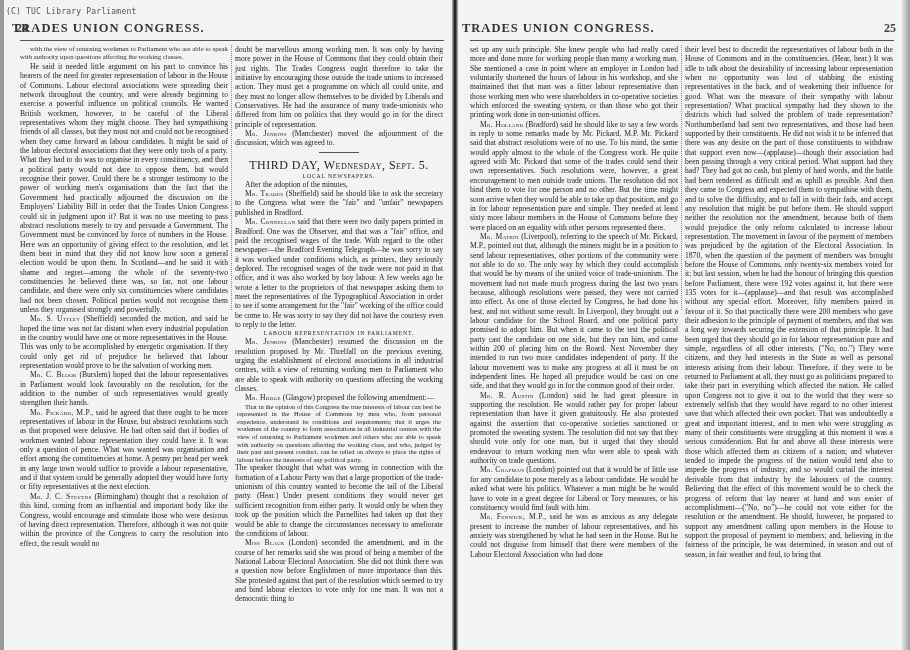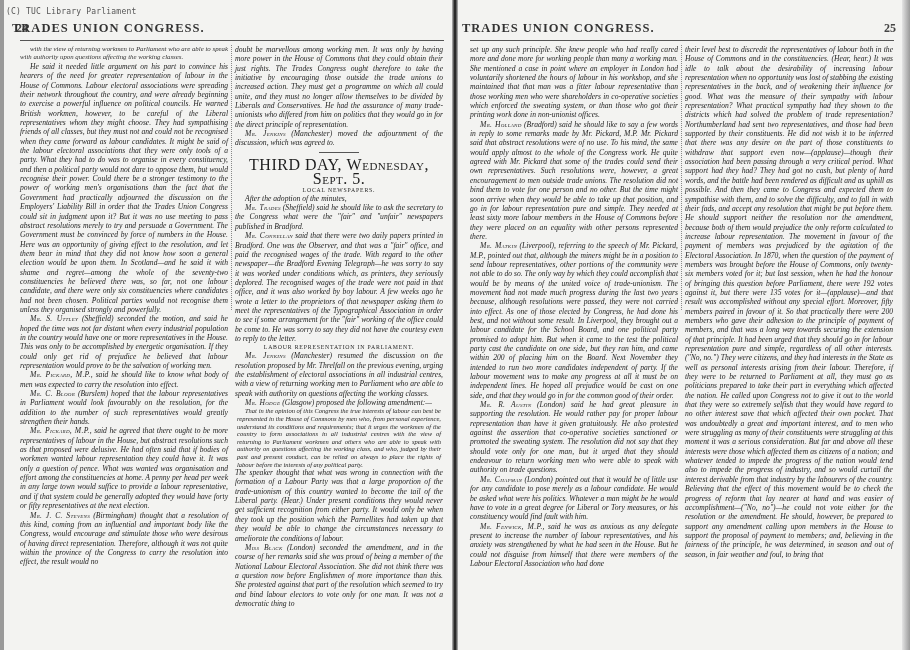--- a/index.html
+++ b/index.html
@@ -16,26 +16,26 @@
   .runhead .title{position:absolute;left:0;right:0;font-size:12.5px;letter-spacing:1px;font-weight:bold;color:#333;}
   .runhead .pnum{position:absolute;font-size:12px;font-weight:bold;color:#444;top:0;}
   .page.left .pnum{left:4px;}
   .page.right .pnum{right:2px;}
   .rule{position:absolute;top:40px;left:8px;right:4px;height:1px;border-top:1.5px solid #555;}
   .cols{position:absolute;top:45px;left:8px;right:4px;bottom:0;}
   .col{position:absolute;top:0;width:208px;font-size:7.6px;line-height:9.35px;text-align:justify;}
   .col.c1{left:0;}
   .col.c2{left:215px;}
   .colrule{position:absolute;left:211px;top:0;width:1px;height:265px;border-left:1px dotted #888;}
-  .col p{margin:0;text-indent:10px;font-style:italic;}
+  .col p{margin:0;text-indent:10px;}
   .col p.cont{text-indent:0;}
   .col p.small{font-size:6.8px;line-height:8px;margin:0 0 1px 0;color:#333;}
   .col p.quote{font-size:6.5px;line-height:7.6px;padding:0 2px;text-indent:8px;}
   .sc{font-variant:small-caps;letter-spacing:0.3px;}
-  .heading{text-align:center;font-size:16px;line-height:14px;margin:4px 0 0;letter-spacing:0.5px;}
+  .heading{text-align:center;font-size:12px;line-height:14px;margin:4px 0 0;letter-spacing:0.5px;}
   .heading .smallcaps{font-variant:small-caps;}
   .subhead{text-align:center;font-size:5.8px;letter-spacing:0.8px;line-height:8px;}
   .shortrule{width:40px;height:1px;border-top:1px solid #555;margin:4px auto 0;}
 </style>
 </head>
 <body>
 
 <div class="spread">
   <div class="leftedge"></div>
   <div class="gutter"></div>
@@ -46,21 +46,20 @@
     <div class="runhead">
       <span class="pnum">24</span>
       <span class="title">TRADES UNION CONGRESS.</span>
     </div>
     <div class="rule"></div>
     <div class="cols">
       <div class="col c1" id="L1">
           <p class="small">with the view of returning workmen to Parliament who are able to speak with authority upon questions affecting the working classes.</p>
           <p class="">He said it needed little argument on his part to convince his hearers of the need for greater representation of labour in the House of Commons. Labour electoral associations were spreading their network throughout the country, and were already beginning to exercise a powerful influence on political councils. He warned British workmen, however, to be careful of the Liberal representatives whom they might choose. They had sympathising friends of all classes, but they must not and could not be recognised when they came forward as labour candidates. It might be said of the labour electoral associations that they were only tools of a party. What they had to do was to organise in every constituency, and then a political party would not dare to oppose them, but would recognise their power. Could there be a stronger testimony to the power of working men's organisations than the fact that the Government had practically adjourned the discussion on the Employers' Liability Bill in order that the Trades Union Congress could sit in judgment upon it? But it was no use meeting to pass abstract resolutions merely to try and persuade a Government. The Government must be convinced by force of numbers in the House. Here was an opportunity of giving effect to the resolution, and let them bear in mind that they did not know how soon a general election would be upon them. In Scotland—and he said it with shame and regret—among the whole of the seventy-two constituencies he believed there was, so far, not one labour candidate, and there were only six constituencies where candidates had not been chosen. Political parties would not recognise them unless they organised strongly and powerfully.</p>
           <p class=""><span class="sc">Mr. S. Uttley</span> (Sheffield) seconded the motion, and said he hoped the time was not far distant when every industrial population in the country would have one or more representatives in the House. This was only to be accomplished by energetic organisation. If they could only get rid of prejudice he believed that labour representation would prove to be the salvation of working men.</p>
-          <p class=""><span class="sc">Mr. Pickard, M.P.</span>, said he should like to know what body of men was expected to carry the resolution into effect.</p>
           <p class=""><span class="sc">Mr. C. Bloor</span> (Burslem) hoped that the labour representatives in Parliament would look favourably on the resolution, for the addition to the number of such representatives would greatly strengthen their hands.</p>
           <p class=""><span class="sc">Mr. Pickard, M.P.</span>, said he agreed that there ought to be more representatives of labour in the House, but abstract resolutions such as that proposed were delusive. He had often said that if bodies of workmen wanted labour representation they could have it. It was only a question of pence. What was wanted was organisation and effort among the constituencies at home. A penny per head per week in any large town would suffice to provide a labour representative, and if that system could be generally adopted they would have forty or fifty representatives at the next election.</p>
           <p class=""><span class="sc">Mr. J. C. Stevens</span> (Birmingham) thought that a resolution of this kind, coming from an influential and important body like the Congress, would encourage and stimulate those who were desirous of having direct representation. Therefore, although it was not quite within the province of the Congress to carry the resolution into effect, the result would no</p>
         </div>
       <div class="colrule"></div>
       <div class="col c2">
         <div id="L2a">
             <p class="cont">doubt be marvellous among working men. It was only by having more power in the House of Commons that they could obtain their just rights. The Trades Congress ought therefore to take the initiative by encouraging those outside the trade unions to increased action. They must get a programme on which all could unite, and they must no longer allow themselves to be divided by Liberals and Conservatives. He had the assurance of many trade-unionists who differed from him on politics that they would go in for the direct principle of representation.</p>
             <p class=""><span class="sc">Mr. Jenkins</span> (Manchester) moved the adjournment of the discussion, which was agreed to.</p>
           </div>

